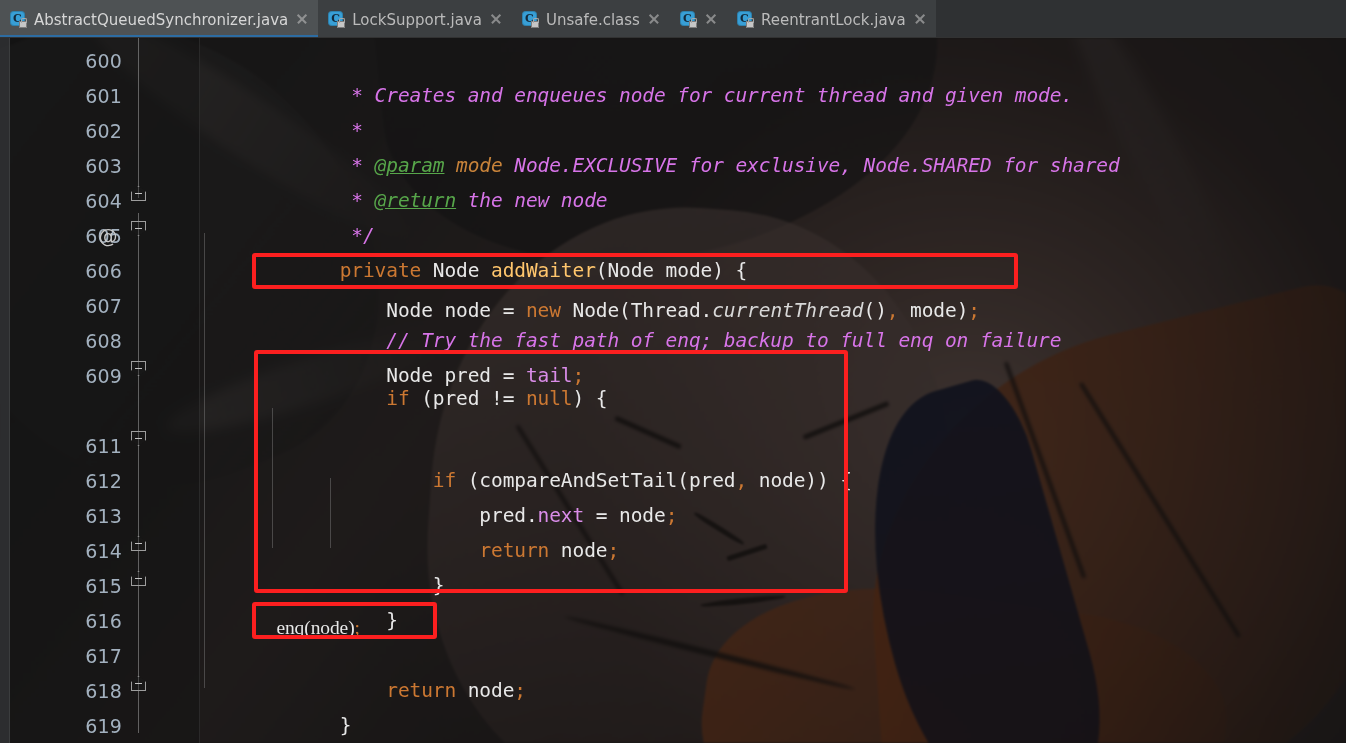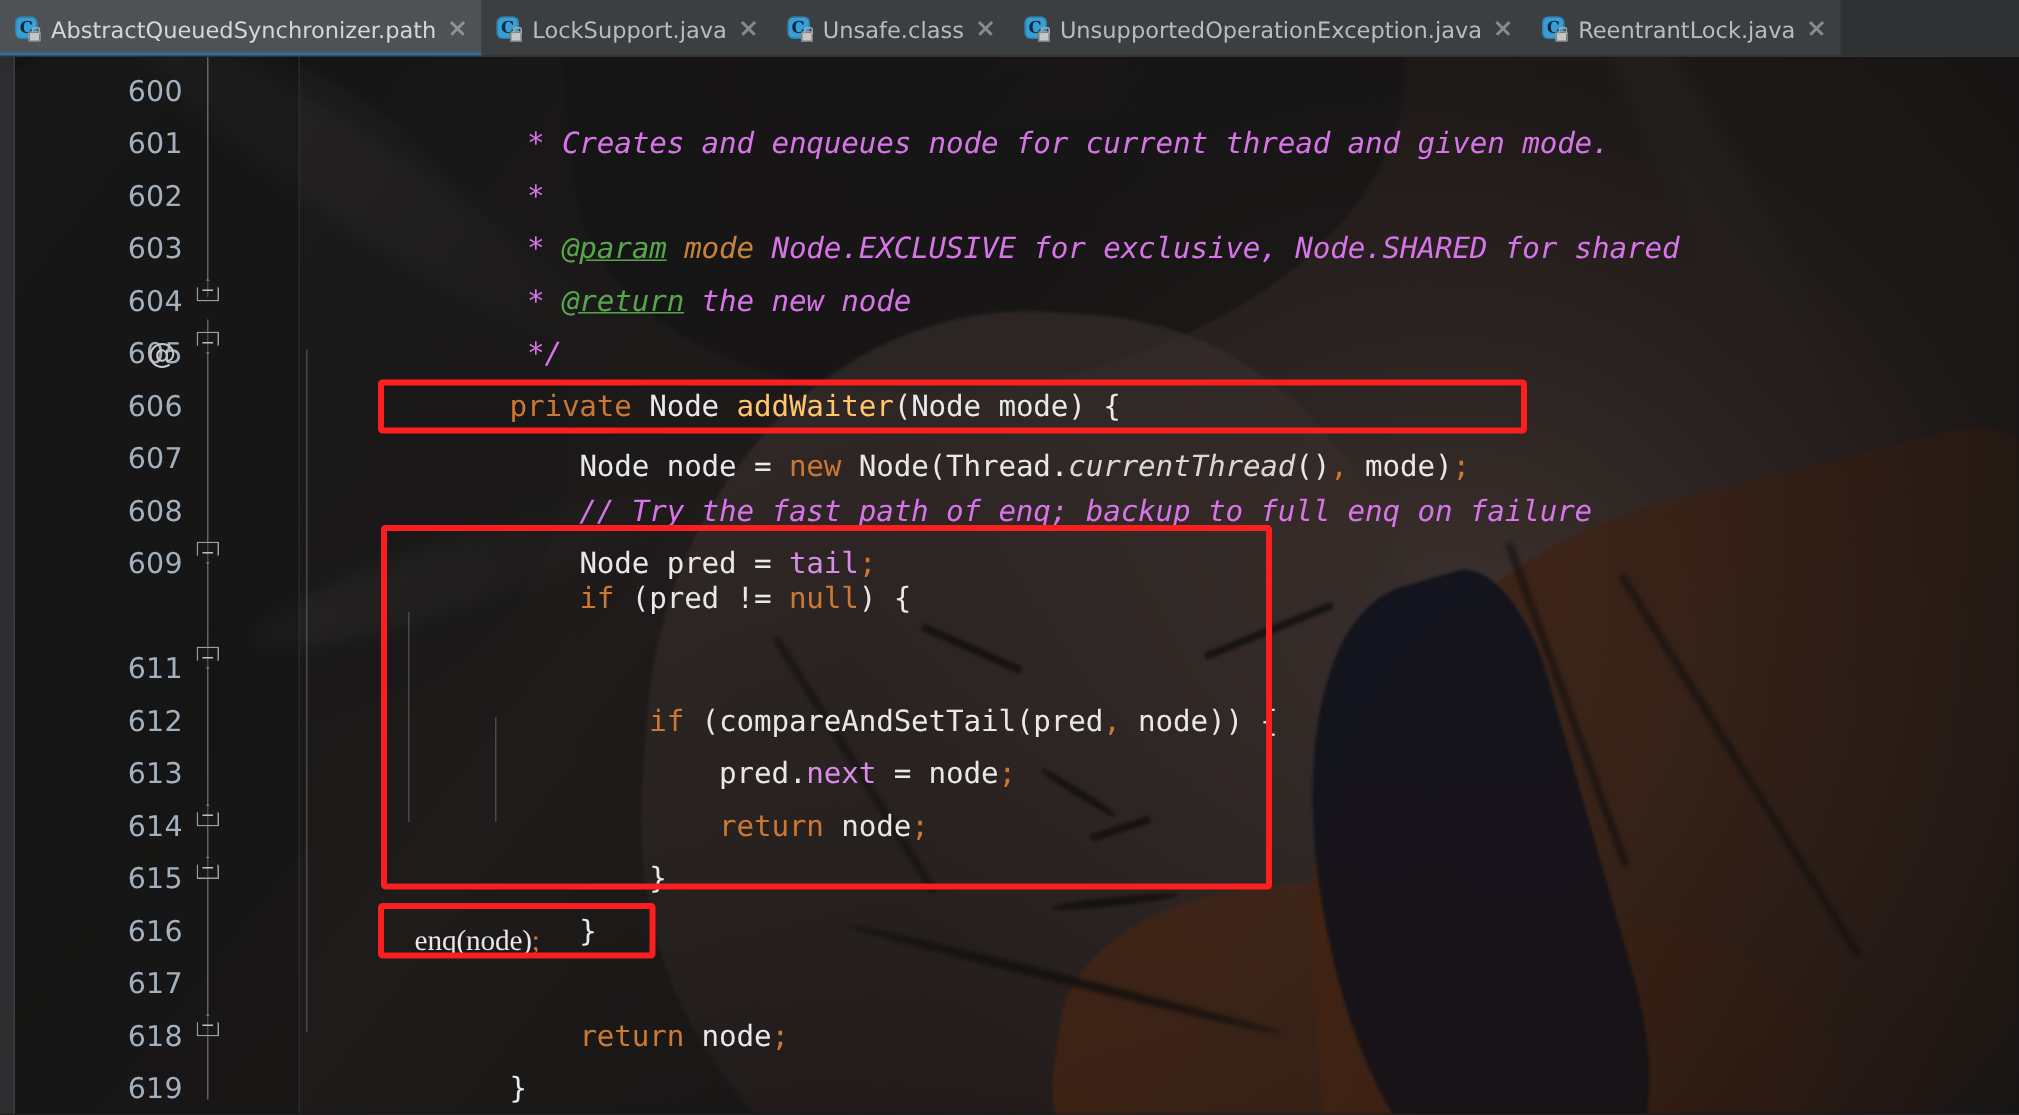--- a/index.html
+++ b/index.html
@@ -387,21 +387,21 @@
 <div id="app">
 
   <div id="tabbar">
 
     <div class="tab active">
       <span class="file-icon">
         <span class="disc"></span>
           <span class="letter">C</span>
           <span class="lock"></span>
       </span>
-      <span class="tab-label">AbstractQueuedSynchronizer.path</span>
+      <span class="tab-label">AbstractQueuedSynchronizer.java</span>
       <span class="tab-close"></span>
     </div>
 
     <div class="tab">
       <span class="file-icon">
         <span class="disc"></span>
           <span class="letter">C</span>
           <span class="lock"></span>
       </span>
       <span class="tab-label">LockSupport.java</span>
@@ -417,21 +417,20 @@
       <span class="tab-label">Unsafe.class</span>
       <span class="tab-close"></span>
     </div>
 
     <div class="tab">
       <span class="file-icon">
         <span class="disc"></span>
           <span class="letter">C</span>
           <span class="lock"></span>
       </span>
-      <span class="tab-label">UnsupportedOperationException.java</span>
       <span class="tab-close"></span>
     </div>
 
     <div class="tab">
       <span class="file-icon">
         <span class="disc"></span>
           <span class="letter">C</span>
           <span class="lock"></span>
       </span>
       <span class="tab-label">ReentrantLock.java</span>

